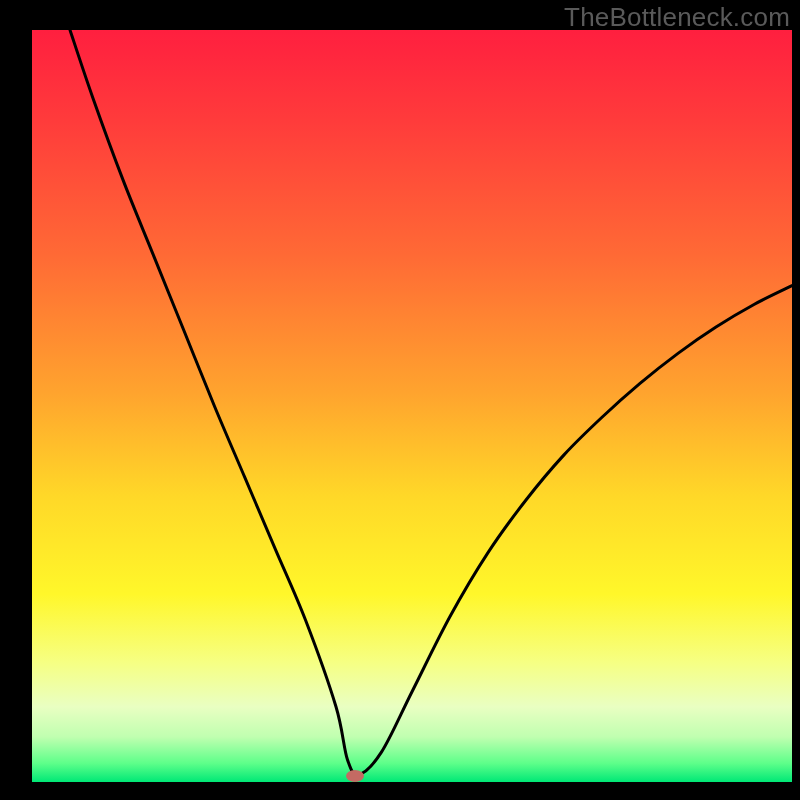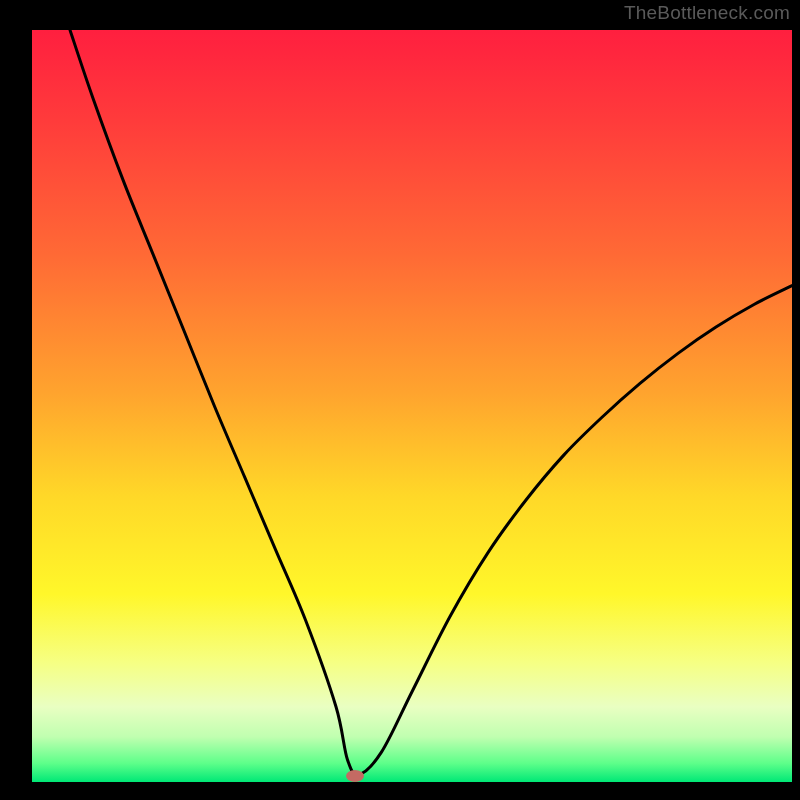--- a/index.html
+++ b/index.html
@@ -15,21 +15,21 @@
     position: relative;
     width: 800px;
     height: 800px;
     background: #000;
   }
   .watermark {
     position: absolute;
     top: 2px;
     right: 10px;
     color: #5a5a5a;
-    font-size: 19px;
+    font-size: 26px;
     font-weight: 400;
     letter-spacing: 0.2px;
     z-index: 5;
   }
   svg {
     position: absolute;
     top: 0;
     left: 0;
   }
 </style>

